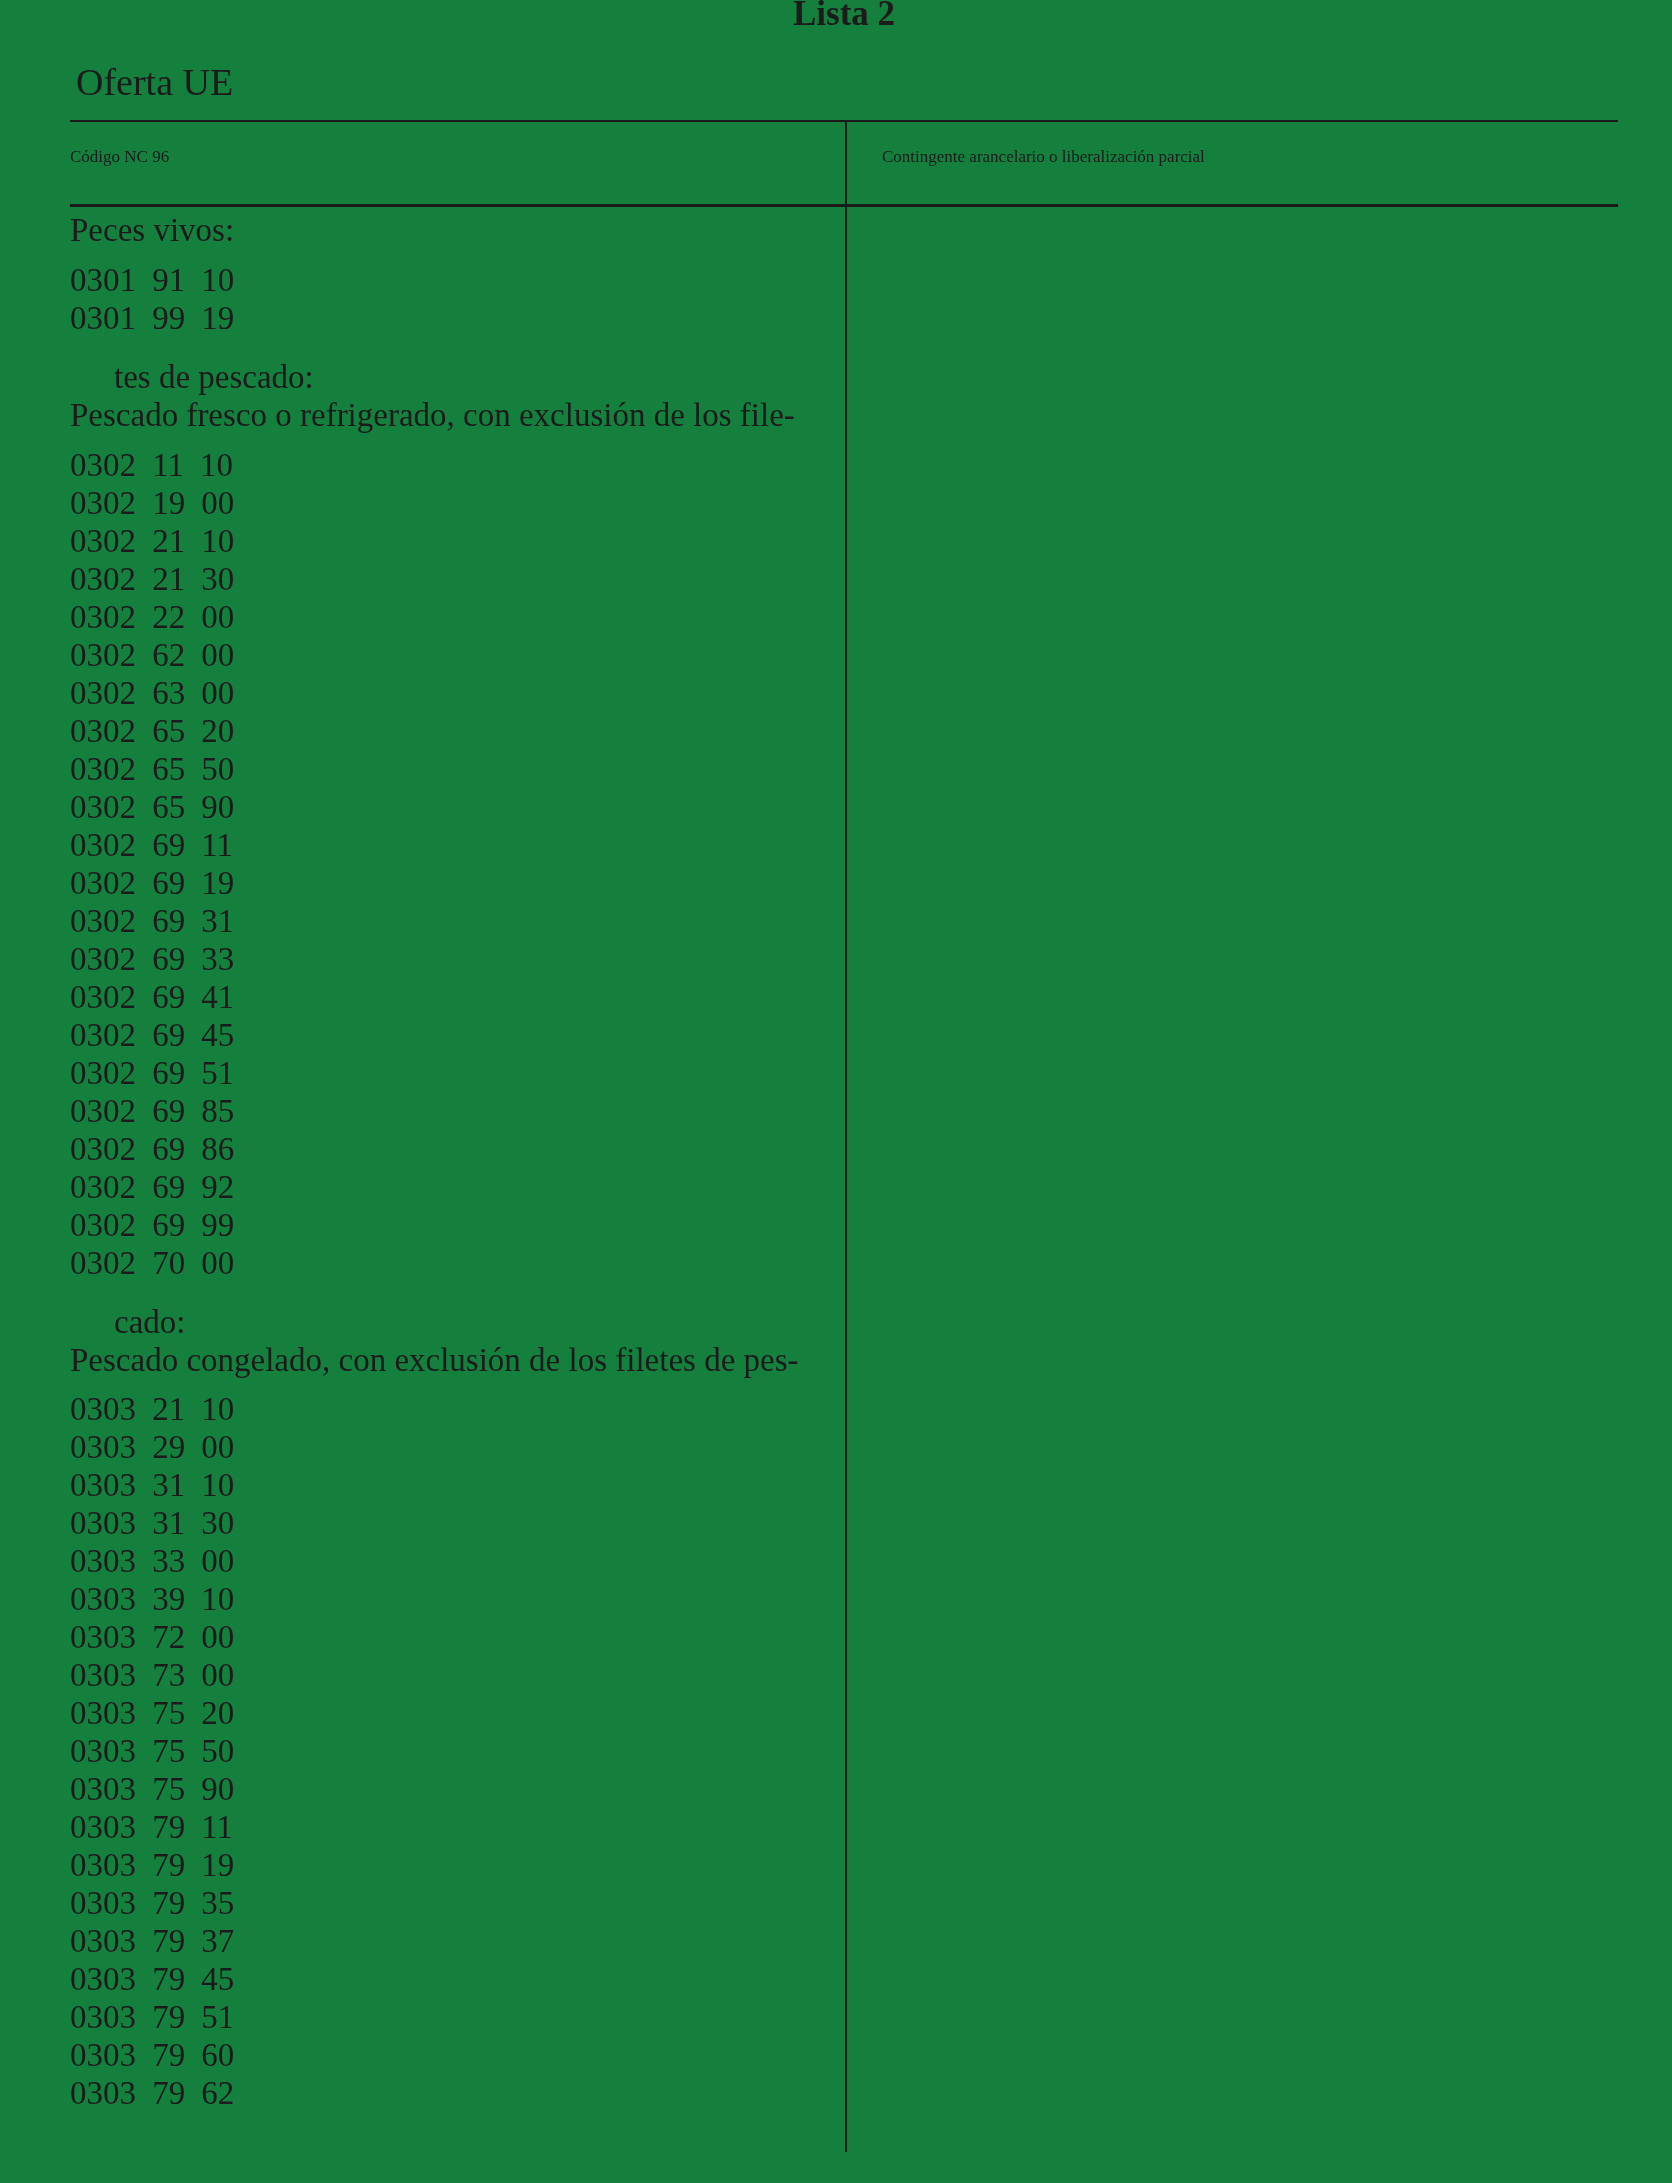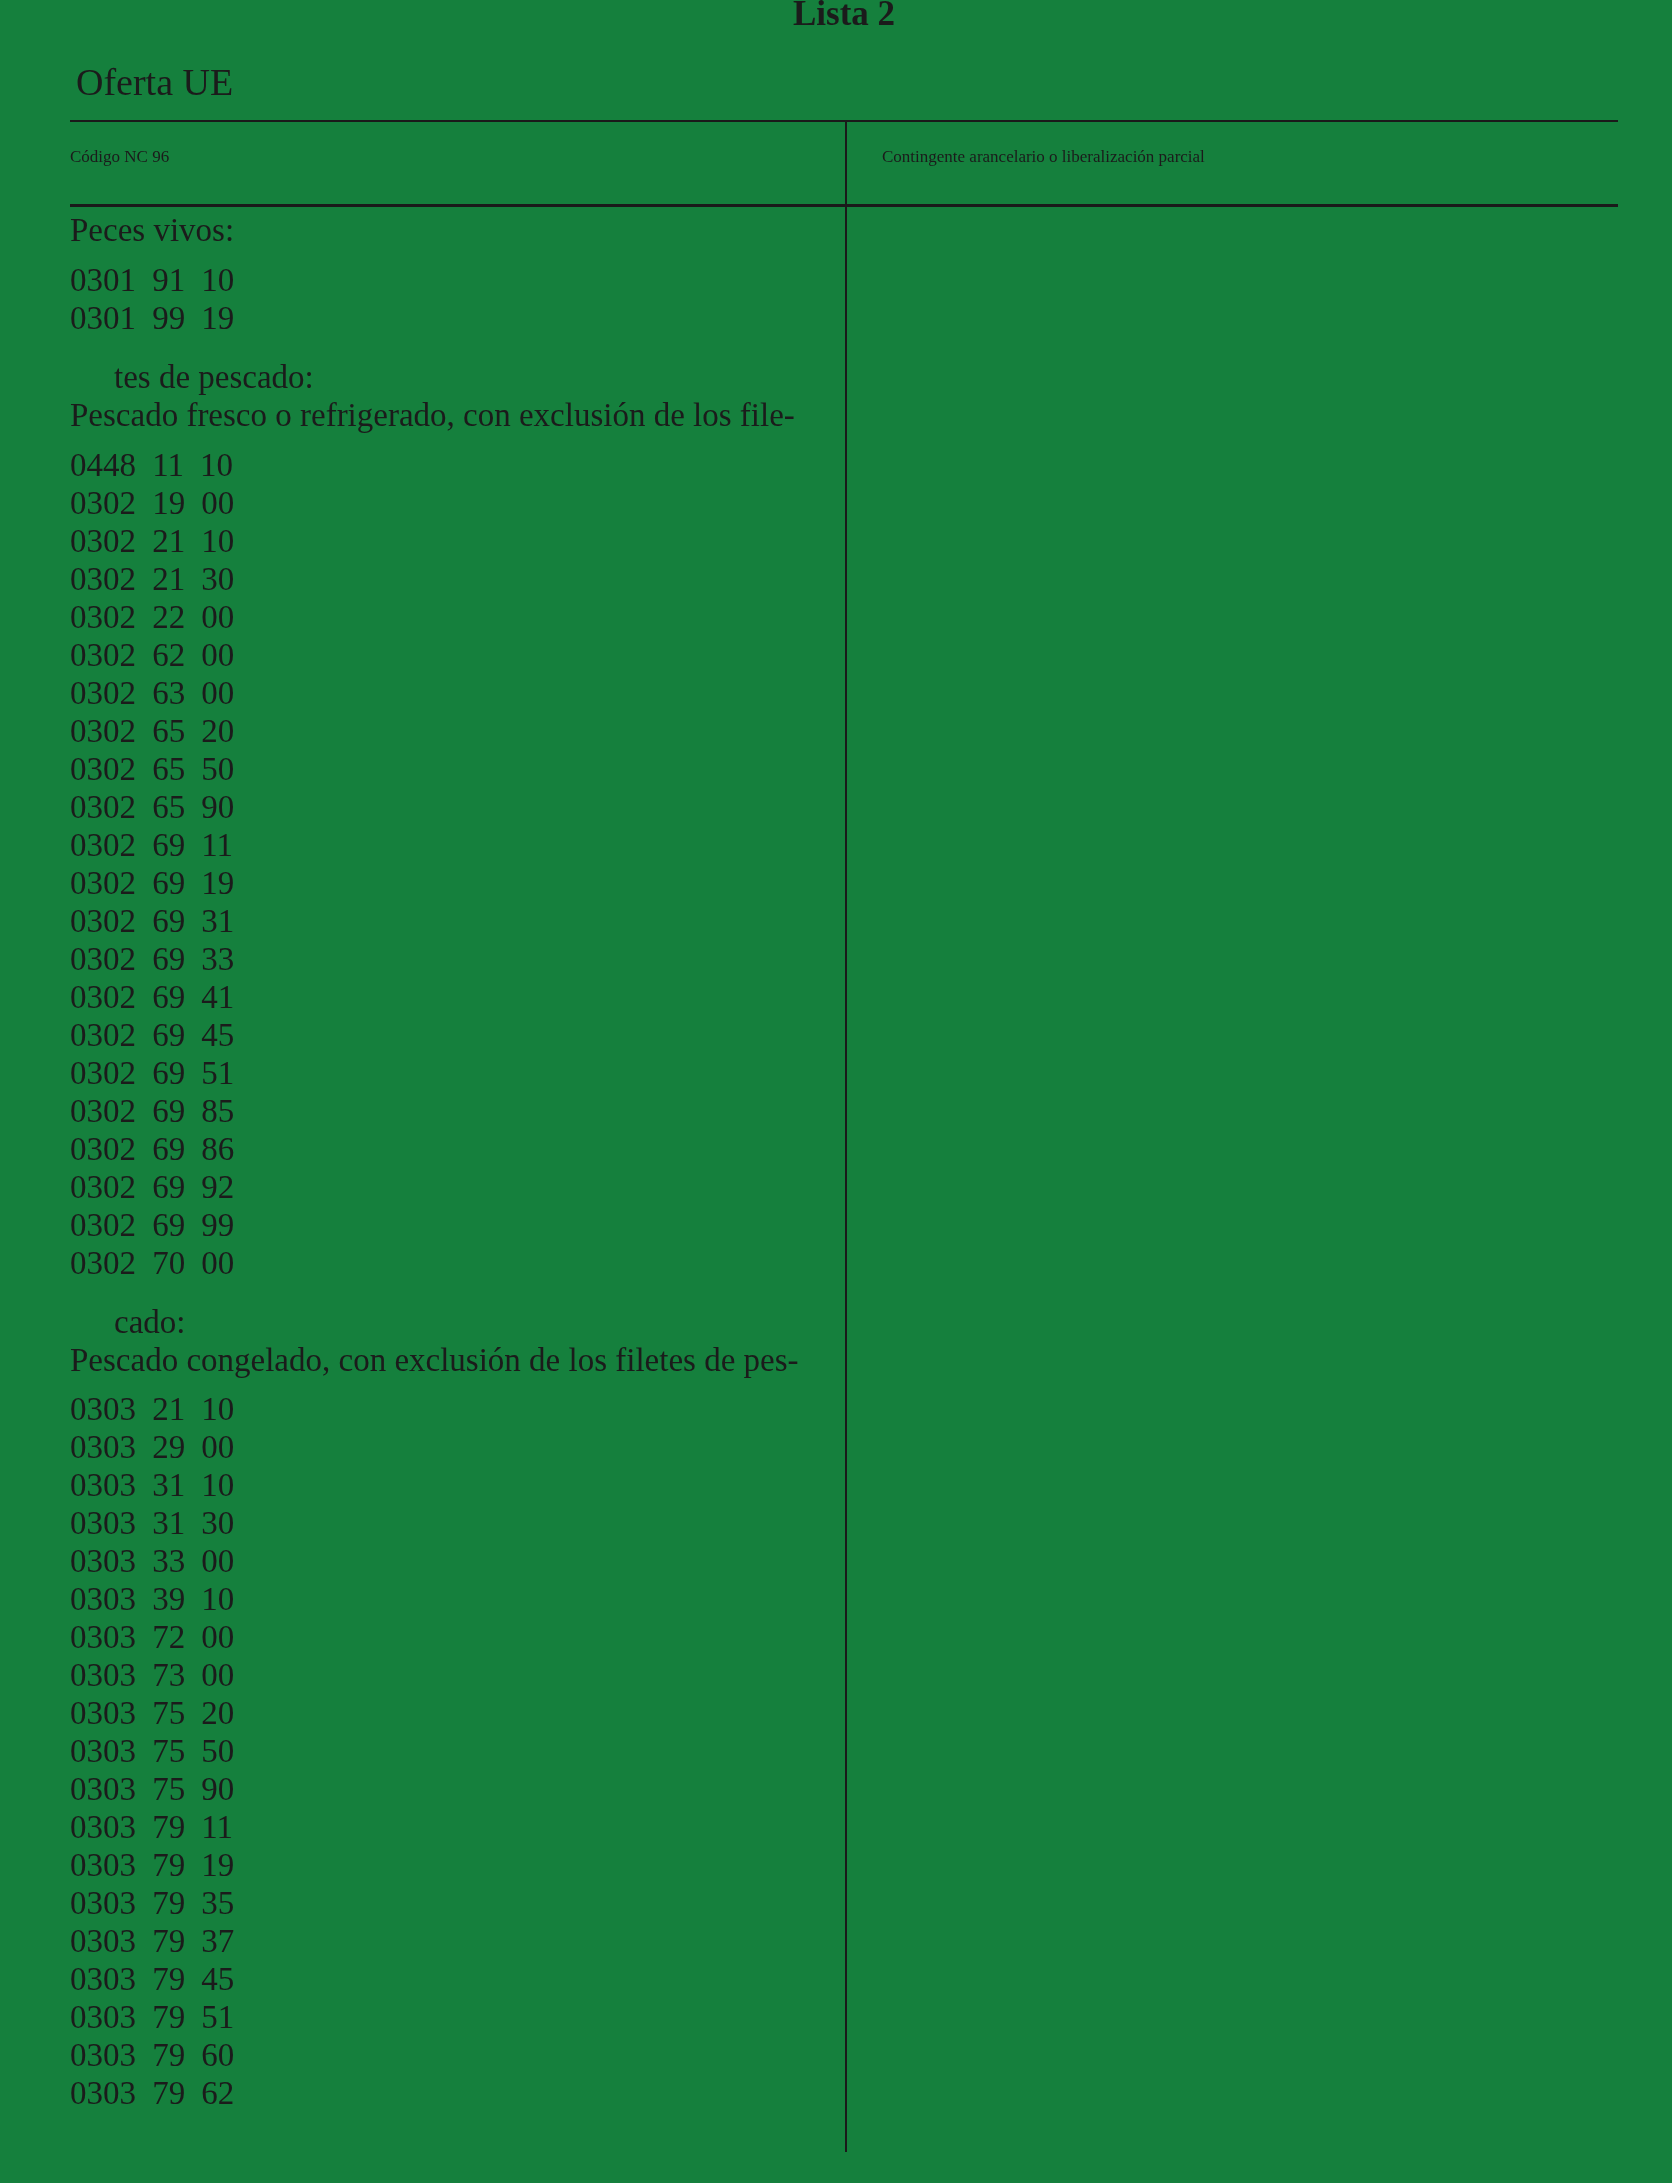--- a/index.html
+++ b/index.html
@@ -81,21 +81,21 @@
           <div class="code-row">0301 91 10</div>
           <div class="code-row">0301 99 19</div>
         </div>
       </div>
       <div class="table-section">
         <div class="section-heading">
           <div class="h-line h-cont">tes de pescado:</div>
           <div class="h-line">Pescado fresco o refrigerado, con exclusión de los file-</div>
         </div>
         <div class="code-list">
-          <div class="code-row">0448 11 10</div>
+          <div class="code-row">0302 11 10</div>
           <div class="code-row">0302 19 00</div>
           <div class="code-row">0302 21 10</div>
           <div class="code-row">0302 21 30</div>
           <div class="code-row">0302 22 00</div>
           <div class="code-row">0302 62 00</div>
           <div class="code-row">0302 63 00</div>
           <div class="code-row">0302 65 20</div>
           <div class="code-row">0302 65 50</div>
           <div class="code-row">0302 65 90</div>
           <div class="code-row">0302 69 11</div>

